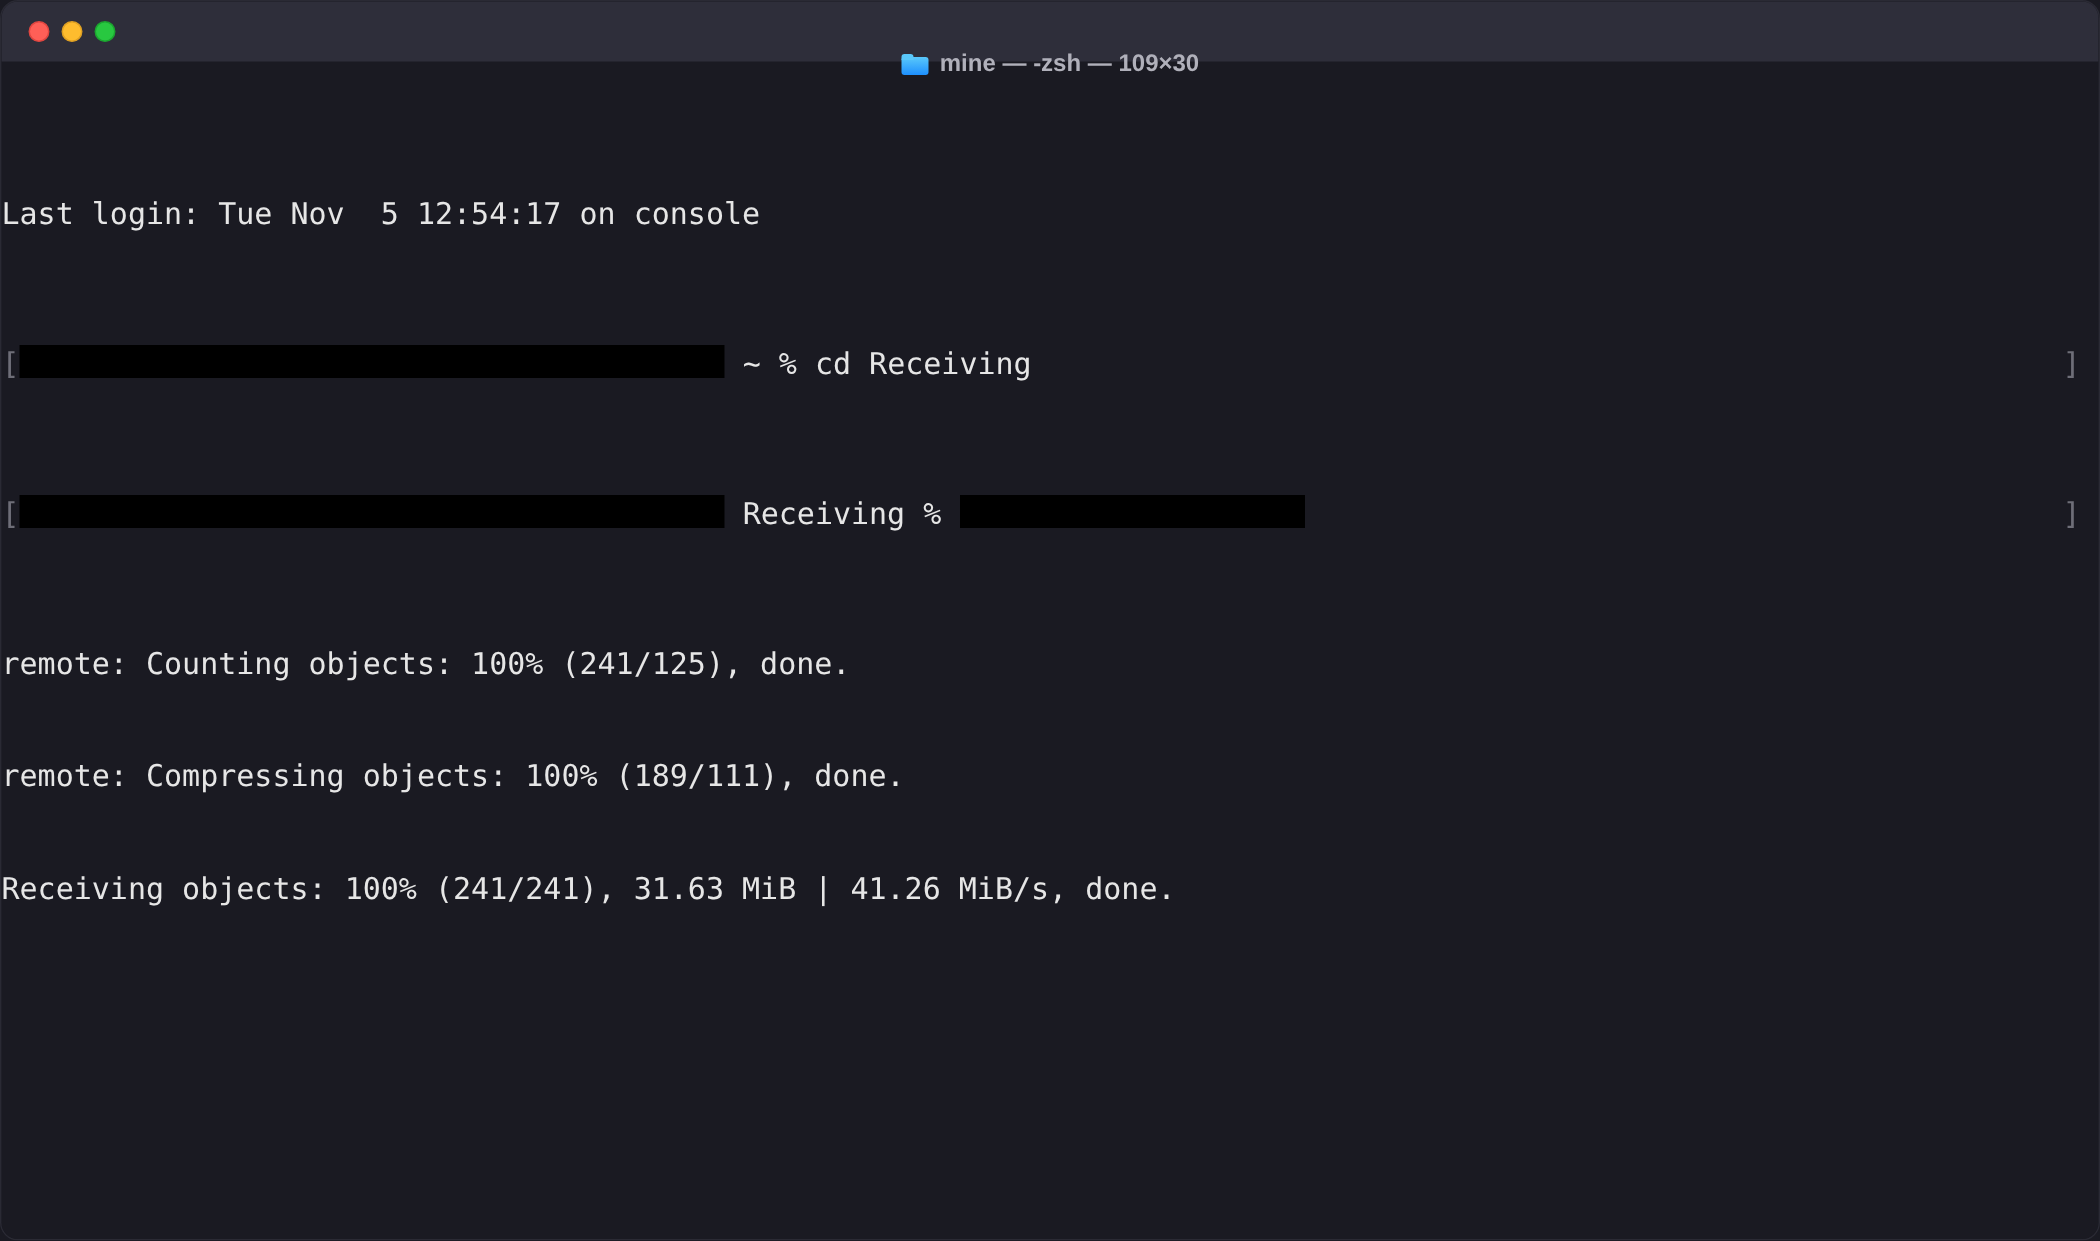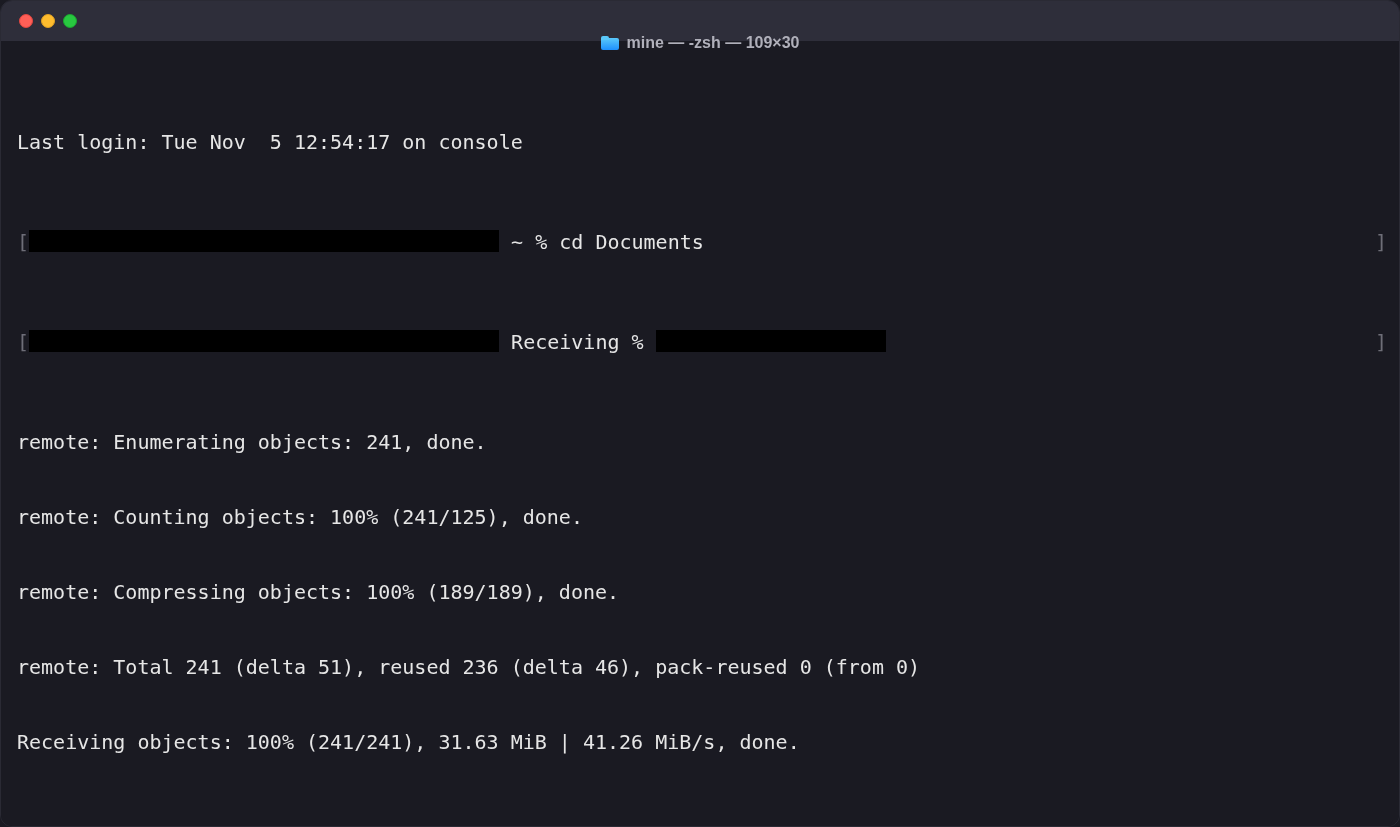--- a/index.html
+++ b/index.html
@@ -49,21 +49,21 @@
     .folder-icon::after {
       content: "";
       position: absolute; left: 0; top: 0;
       width: 8px; height: 4px;
       background: #5ac8fa;
       border-radius: 2px 2px 0 0;
     }
     .terminal {
       flex: 1;
       background: #1a1a22;
-      padding: 14px 8px 8px 16px;
+      padding: 14px 8px 8px 0;
       font-family: "SF Mono", Menlo, Consolas, monospace;
       font-size: 20px;
       line-height: 25px;
       color: #e6e6e6;
       white-space: pre;
       overflow: hidden;
     }
     .line { display: flex; align-items: flex-start; }
     .dim { color: #6e6e78; }
     .redact {
@@ -88,31 +88,29 @@
       <span class="folder-icon"></span>
       <span>mine — -zsh — 109×30</span>
     </div>
   </div>
 
   <div class="terminal">
 
     <div class="line"><span>Last login: Tue Nov  5 12:54:17 on console</span></div>
 
     <div class="line">
-      <span class="dim">[</span><span class="redact redact-host"></span><span> ~ % </span><span>cd Documents</span><span class="dim rbracket">]</span>
+      <span class="dim">[</span><span class="redact redact-host"></span><span> ~ % </span><span>cd Receiving</span><span class="dim rbracket">]</span>
     </div>
 
     <div class="line">
       <span class="dim">[</span><span class="redact redact-host"></span><span> Receiving % </span><span class="redact redact-url"></span><span class="dim rbracket">]</span>
     </div>
 
-    <div class="line"><span>remote: Enumerating objects: 241, done.</span></div>
     <div class="line"><span>remote: Counting objects: 100% (241/125), done.</span></div>
-    <div class="line"><span>remote: Compressing objects: 100% (189/189), done.</span></div>
-    <div class="line"><span>remote: Total 241 (delta 51), reused 236 (delta 46), pack-reused 0 (from 0)</span></div>
+    <div class="line"><span>remote: Compressing objects: 100% (189/111), done.</span></div>
     <div class="line"><span>Receiving objects: 100% (241/241), 31.63 MiB | 41.26 MiB/s, done.</span></div>
     
 
     
 
     
 
   </div>
 </div>
 

